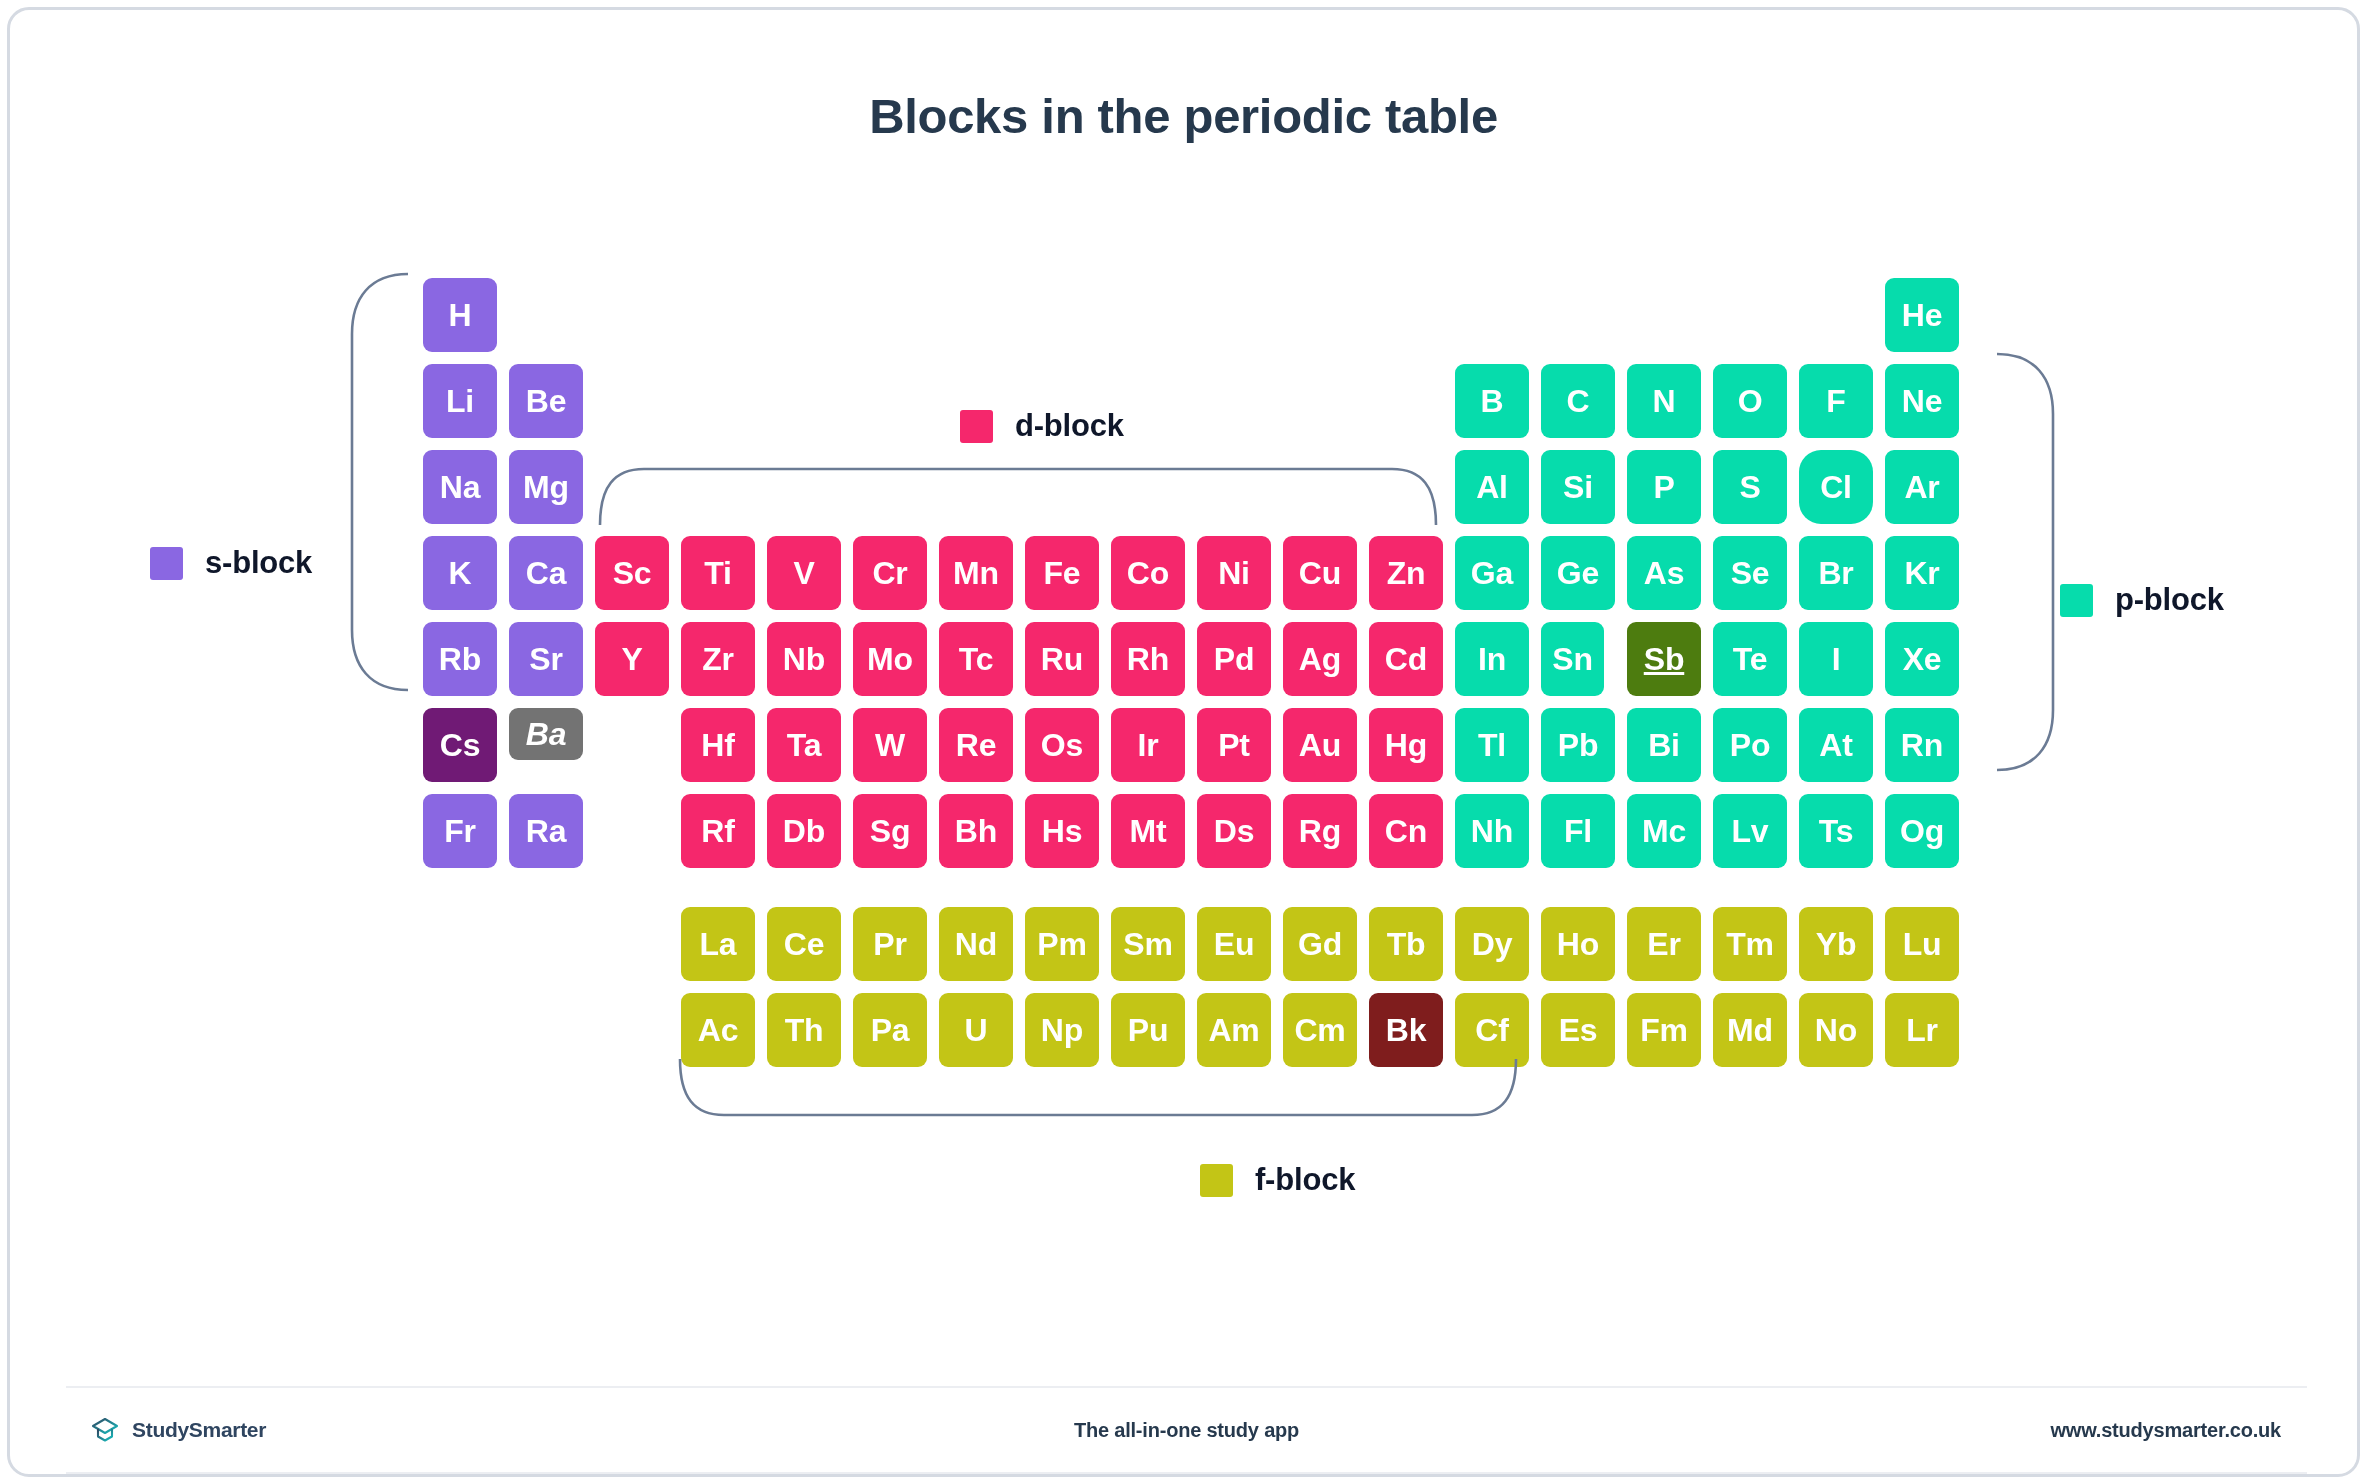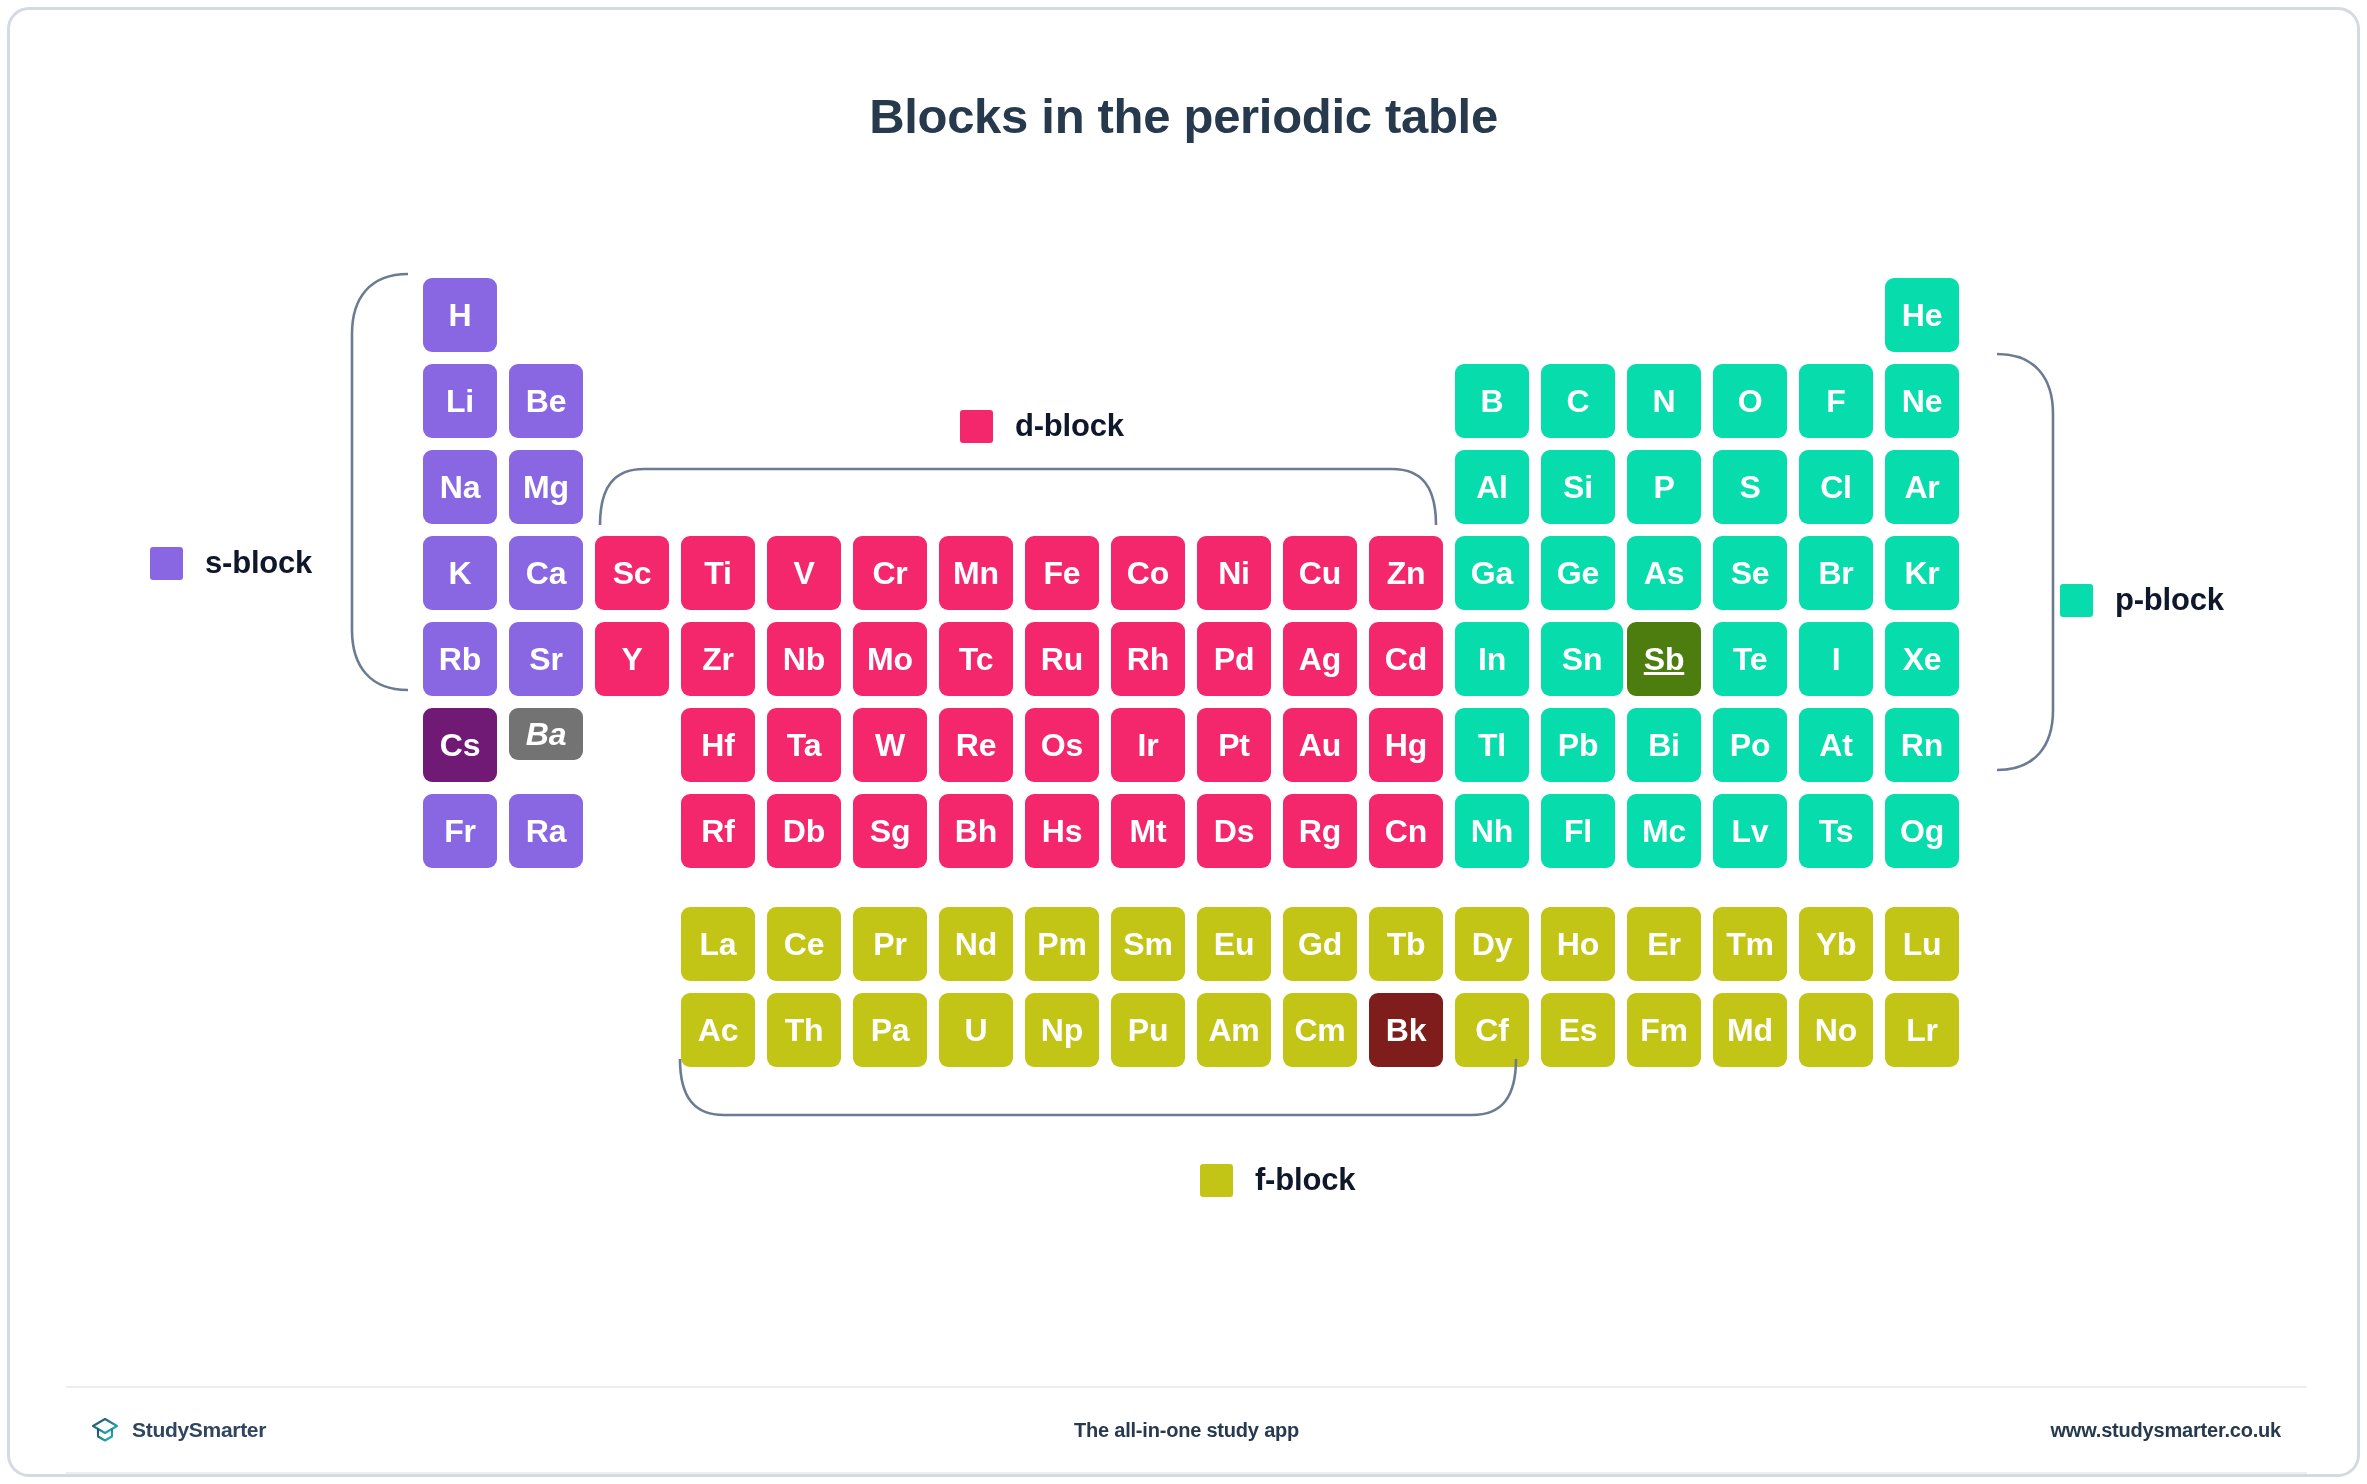--- a/index.html
+++ b/index.html
@@ -170,21 +170,21 @@
       <div class="cell" style="background: rgb(6, 220, 172); width: 74px; height: 74px; left: 1617px; top: 354px;">N</div>
       <div class="cell" style="background: rgb(6, 220, 172); width: 74px; height: 74px; left: 1703px; top: 354px;">O</div>
       <div class="cell" style="background: rgb(6, 220, 172); width: 74px; height: 74px; left: 1789px; top: 354px;">F</div>
       <div class="cell" style="background: rgb(6, 220, 172); width: 74px; height: 74px; left: 1875px; top: 354px;">Ne</div>
       <div class="cell" style="background: rgb(138, 103, 226); width: 74px; height: 74px; left: 413px; top: 440px;">Na</div>
       <div class="cell" style="background: rgb(138, 103, 226); width: 74px; height: 74px; left: 499px; top: 440px;">Mg</div>
       <div class="cell" style="background: rgb(6, 220, 172); width: 74px; height: 74px; left: 1445px; top: 440px;">Al</div>
       <div class="cell" style="background: rgb(6, 220, 172); width: 74px; height: 74px; left: 1531px; top: 440px;">Si</div>
       <div class="cell" style="background: rgb(6, 220, 172); width: 74px; height: 74px; left: 1617px; top: 440px;">P</div>
       <div class="cell" style="background: rgb(6, 220, 172); width: 74px; height: 74px; left: 1703px; top: 440px;">S</div>
-      <div class="cell" style="background: rgb(6, 220, 172); width: 74px; height: 74px; left: 1789px; top: 440px;">Cl</div>
+      <div class="cell" style="background: rgb(6, 220, 172); width: 74px; height: 74px; left: 1789px; top: 440px; border-radius: 22px;">Cl</div>
       <div class="cell" style="background: rgb(6, 220, 172); width: 74px; height: 74px; left: 1875px; top: 440px;">Ar</div>
       <div class="cell" style="background: rgb(138, 103, 226); width: 74px; height: 74px; left: 413px; top: 526px;">K</div>
       <div class="cell" style="background: rgb(138, 103, 226); width: 74px; height: 74px; left: 499px; top: 526px;">Ca</div>
       <div class="cell" style="background: rgb(245, 39, 108); width: 74px; height: 74px; left: 585px; top: 526px;">Sc</div>
       <div class="cell" style="background: rgb(245, 39, 108); width: 74px; height: 74px; left: 671px; top: 526px;">Ti</div>
       <div class="cell" style="background: rgb(245, 39, 108); width: 74px; height: 74px; left: 757px; top: 526px;">V</div>
       <div class="cell" style="background: rgb(245, 39, 108); width: 74px; height: 74px; left: 843px; top: 526px;">Cr</div>
       <div class="cell" style="background: rgb(245, 39, 108); width: 74px; height: 74px; left: 929px; top: 526px;">Mn</div>
       <div class="cell" style="background: rgb(245, 39, 108); width: 74px; height: 74px; left: 1015px; top: 526px;">Fe</div>
       <div class="cell" style="background: rgb(245, 39, 108); width: 74px; height: 74px; left: 1101px; top: 526px;">Co</div>
@@ -203,21 +203,21 @@
       <div class="cell" style="background: rgb(245, 39, 108); width: 74px; height: 74px; left: 671px; top: 612px;">Zr</div>
       <div class="cell" style="background: rgb(245, 39, 108); width: 74px; height: 74px; left: 757px; top: 612px;">Nb</div>
       <div class="cell" style="background: rgb(245, 39, 108); width: 74px; height: 74px; left: 843px; top: 612px;">Mo</div>
       <div class="cell" style="background: rgb(245, 39, 108); width: 74px; height: 74px; left: 929px; top: 612px;">Tc</div>
       <div class="cell" style="background: rgb(245, 39, 108); width: 74px; height: 74px; left: 1015px; top: 612px;">Ru</div>
       <div class="cell" style="background: rgb(245, 39, 108); width: 74px; height: 74px; left: 1101px; top: 612px;">Rh</div>
       <div class="cell" style="background: rgb(245, 39, 108); width: 74px; height: 74px; left: 1187px; top: 612px;">Pd</div>
       <div class="cell" style="background: rgb(245, 39, 108); width: 74px; height: 74px; left: 1273px; top: 612px;">Ag</div>
       <div class="cell" style="background: rgb(245, 39, 108); width: 74px; height: 74px; left: 1359px; top: 612px;">Cd</div>
       <div class="cell" style="background: rgb(6, 220, 172); width: 74px; height: 74px; left: 1445px; top: 612px;">In</div>
-      <div class="cell" style="background: rgb(6, 220, 172); width: 82px; height: 74px; left: 1531px; top: 612px;">Sn</div>
+      <div class="cell" style="background: rgb(6, 220, 172); width: 63px; height: 74px; left: 1531px; top: 612px;">Sn</div>
       <div class="cell" style="background: #4d7c0f; width: 74px; height: 74px; left: 1617px; top: 612px; text-decoration: underline;">Sb</div>
       <div class="cell" style="background: rgb(6, 220, 172); width: 74px; height: 74px; left: 1703px; top: 612px;">Te</div>
       <div class="cell" style="background: rgb(6, 220, 172); width: 74px; height: 74px; left: 1789px; top: 612px;">I</div>
       <div class="cell" style="background: rgb(6, 220, 172); width: 74px; height: 74px; left: 1875px; top: 612px;">Xe</div>
       <div class="cell" style="background: #701a75; width: 74px; height: 74px; left: 413px; top: 698px;">Cs</div>
       <div class="cell" style="background: #737373; width: 74px; height: 52px; left: 499px; top: 698px; font-style: italic;">Ba</div>
       <div class="cell" style="background: rgb(245, 39, 108); width: 74px; height: 74px; left: 671px; top: 698px;">Hf</div>
       <div class="cell" style="background: rgb(245, 39, 108); width: 74px; height: 74px; left: 757px; top: 698px;">Ta</div>
       <div class="cell" style="background: rgb(245, 39, 108); width: 74px; height: 74px; left: 843px; top: 698px;">W</div>
       <div class="cell" style="background: rgb(245, 39, 108); width: 74px; height: 74px; left: 929px; top: 698px;">Re</div>

